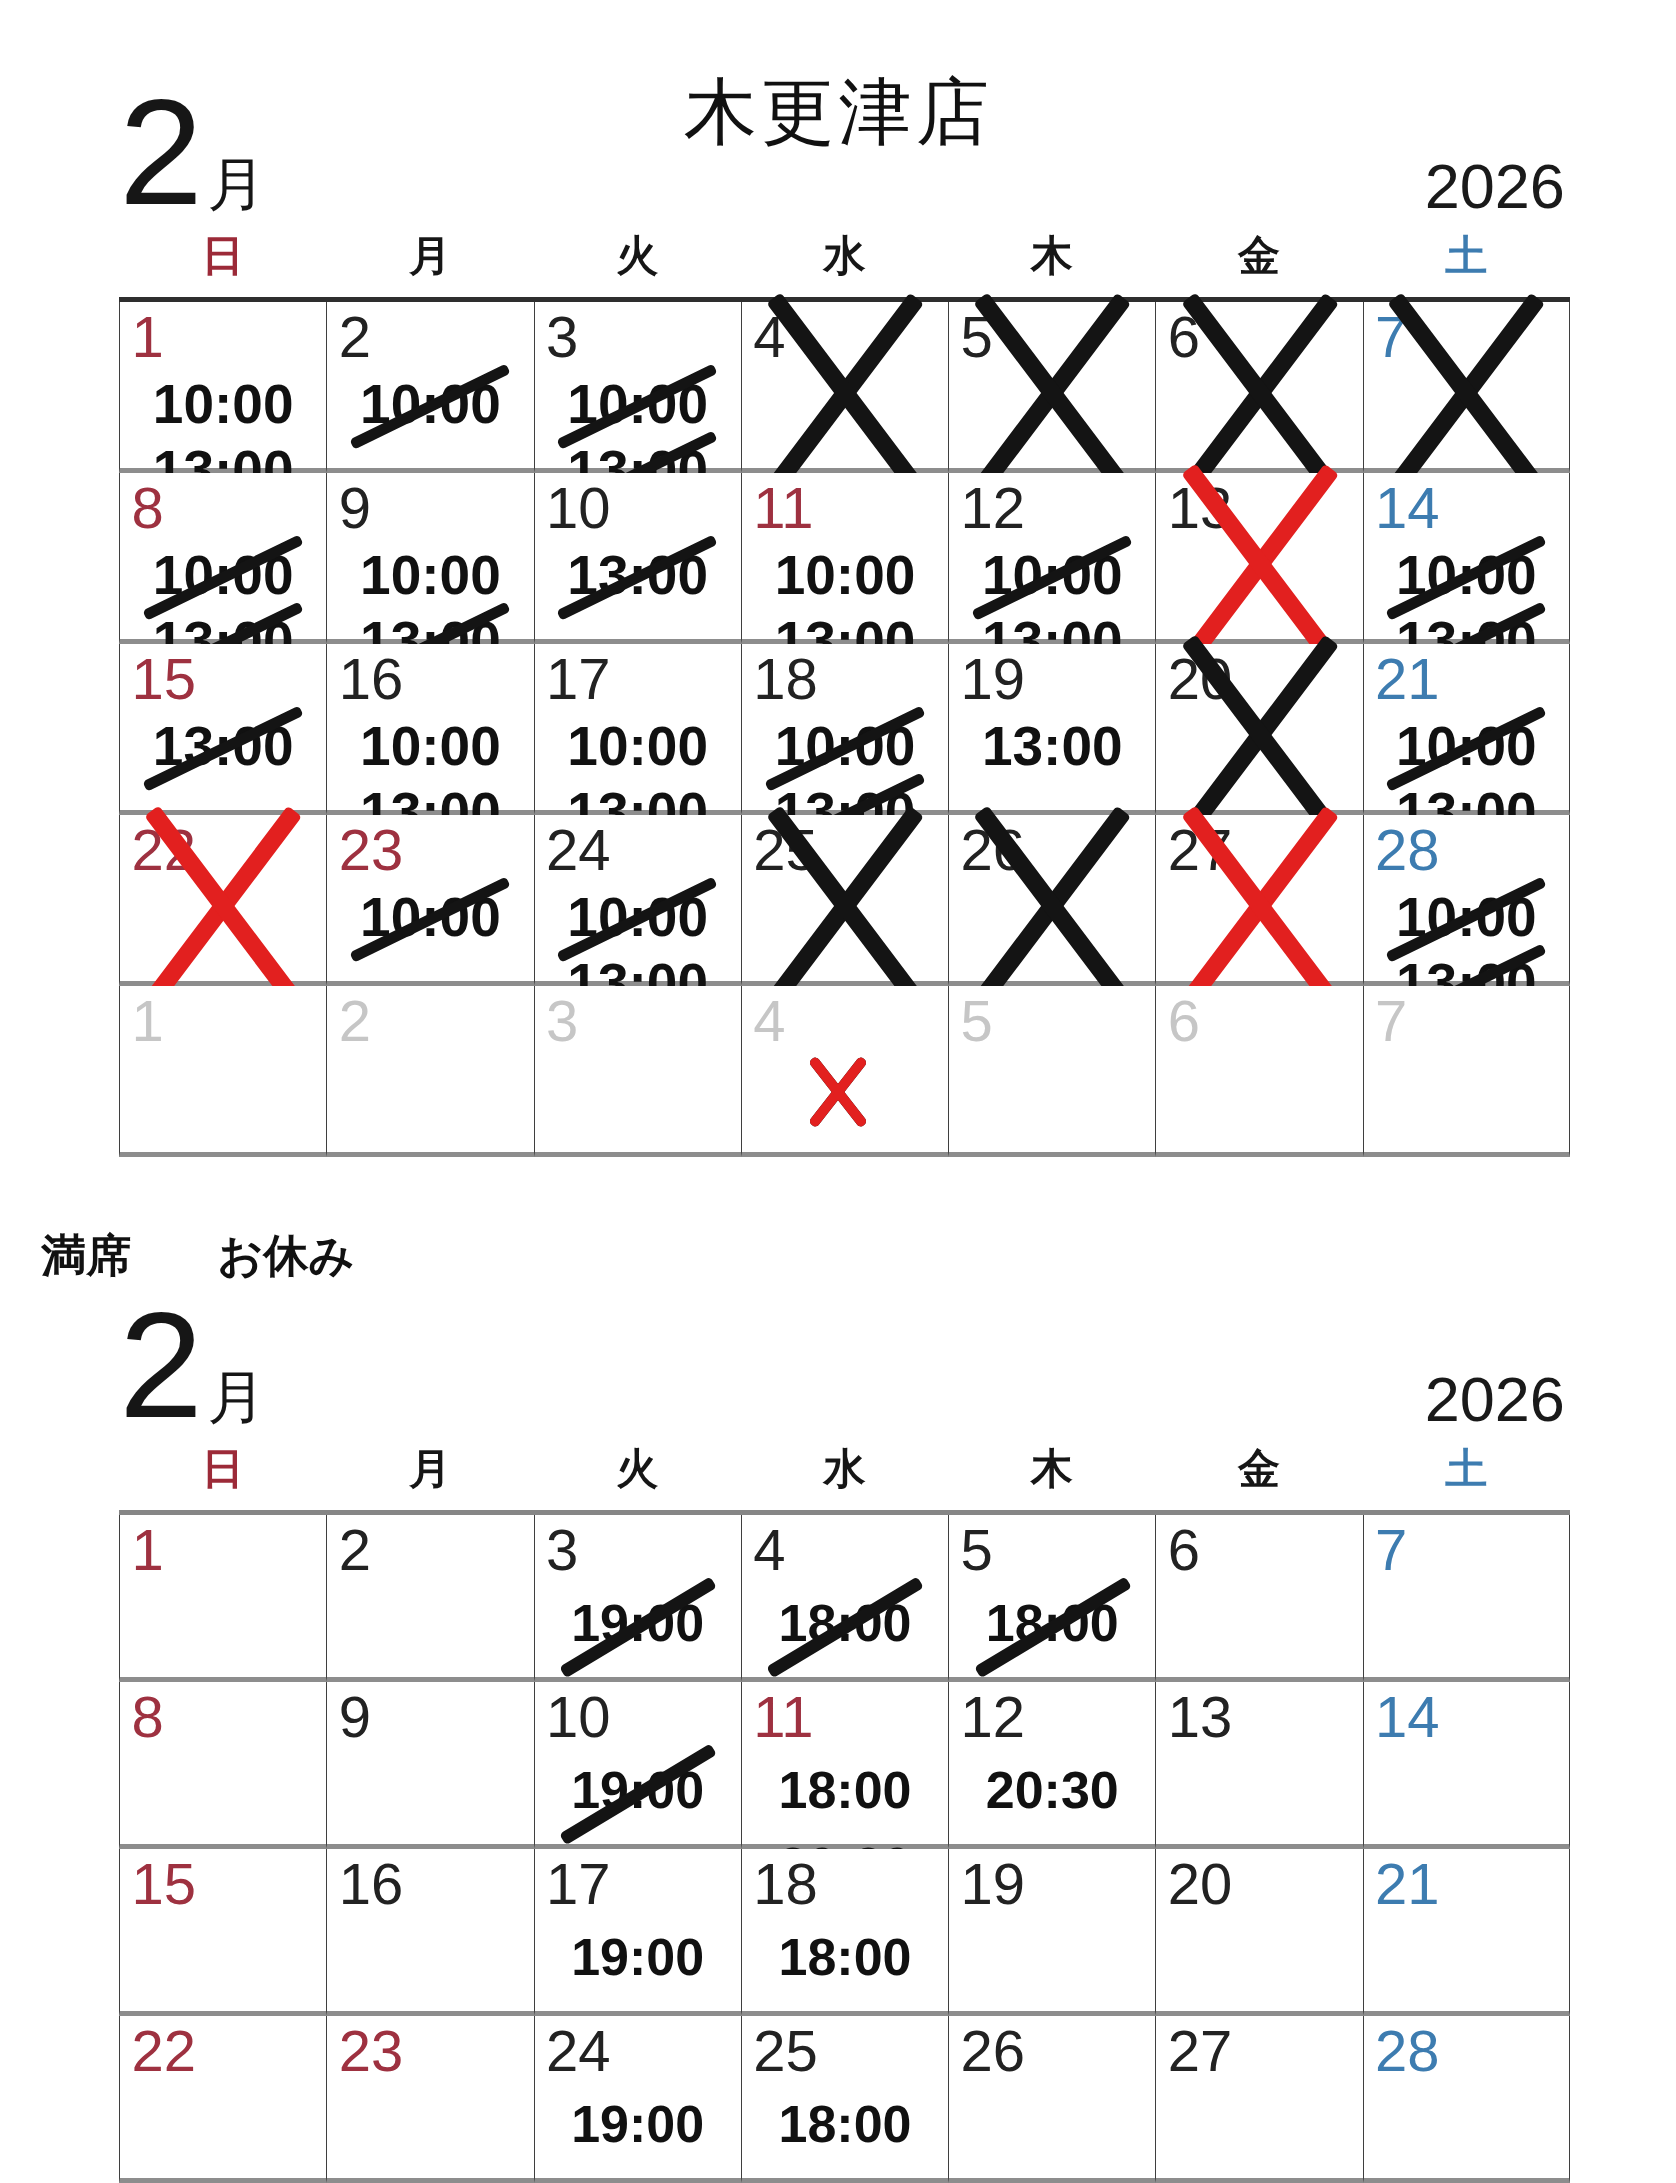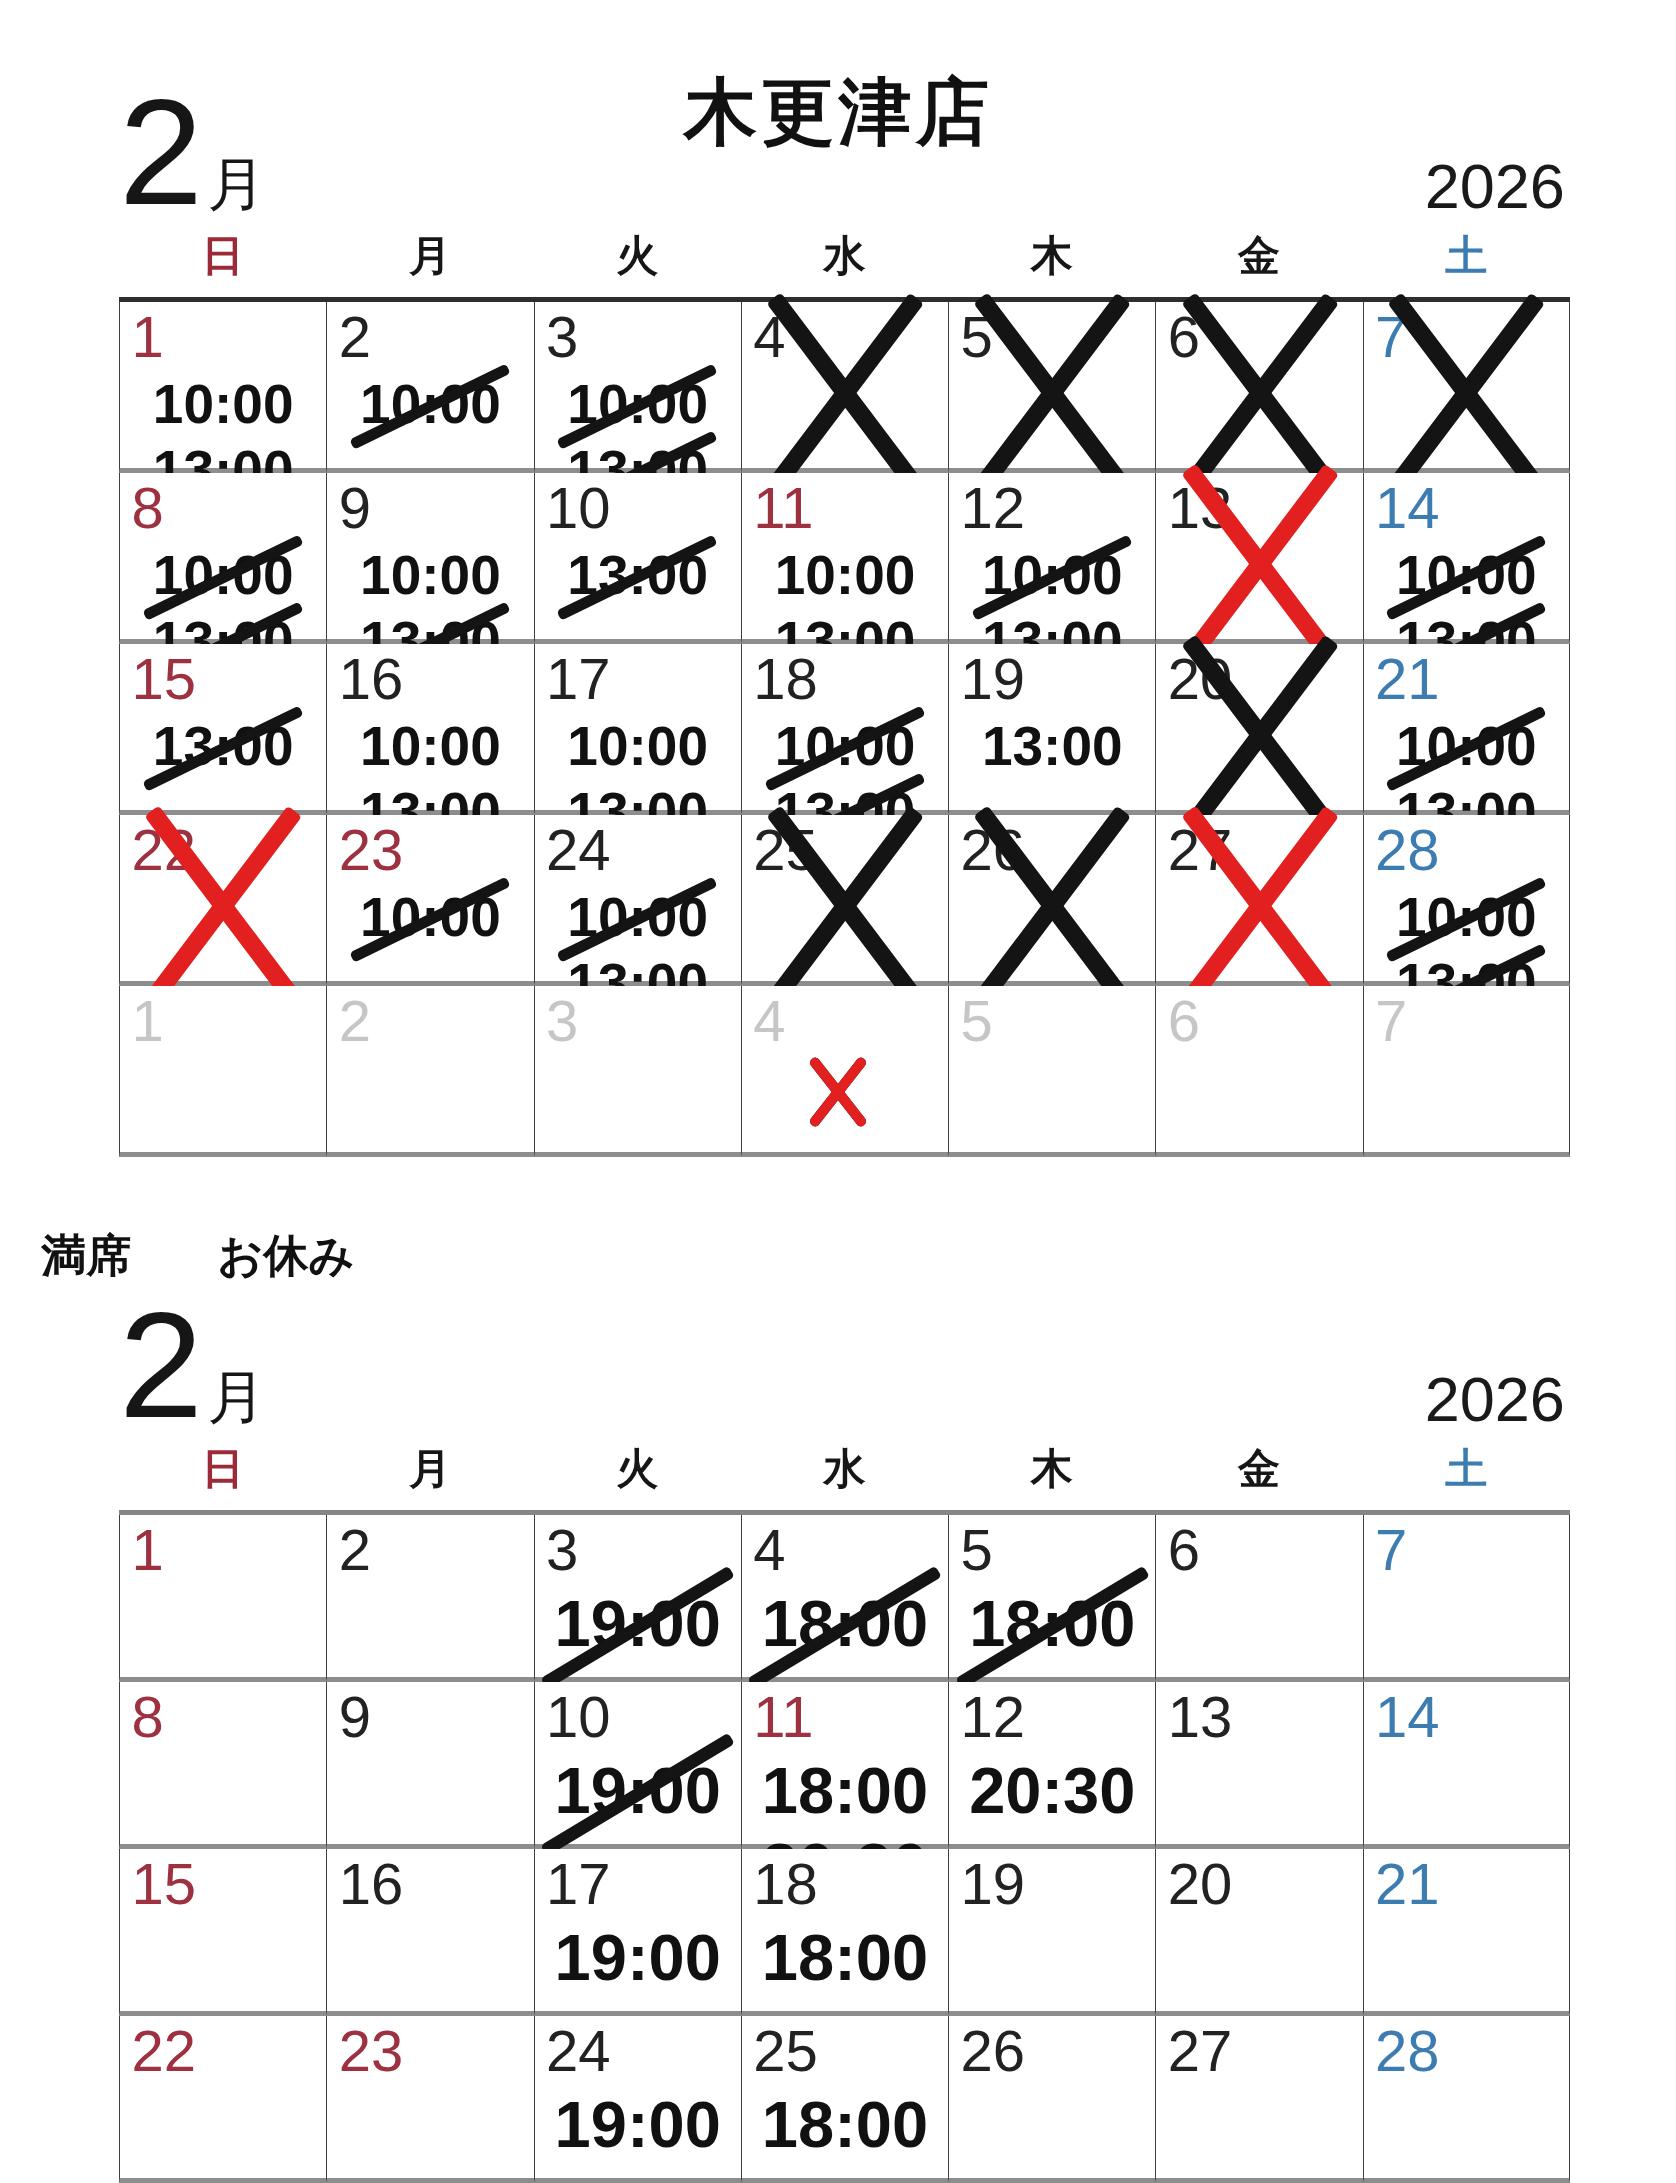--- a/index.html
+++ b/index.html
@@ -15,21 +15,21 @@
   .cal-section.first { margin-top: 52px; }
   .cal-section.second { margin-top: 21px; }
 
   
   .cal-header { position: relative; height: 245px; }
   .cal-section.second .cal-header { height: 231px; }
 
   .cal-title {
     position: absolute; top: 12.2px; left: 0; right: 12px;
     text-align: center;
-    font-size: 73px; font-weight: bold; letter-spacing: 4.4px;
+    font-size: 73px; font-weight: normal; letter-spacing: 4.4px;
     color: #111;
   }
   .month-block { position: absolute; left: 0; bottom: 73px; white-space: nowrap; }
   .month-num { font-size: 151px; font-weight: 400; line-height: 0.9; color: #161616; }
   .month-suffix { font-size: 58px; font-weight: 500; margin-left: 4.4px; color: #161616; }
   .year-label {
     position: absolute; right: 5.2px; bottom: 75px;
     font-size: 63px; font-weight: 400; color: #1a1a1a;
   }
   .weekday-row {
@@ -73,21 +73,21 @@
   .times { text-align: center; margin-top: 0.9px; }
   .time {
     display: block;
     width: max-content;
     margin: 2.6px auto 0;
     font-weight: bold;
     color: #111;
     position: relative;
   }
   .cal-0 .time { font-size: 55px; line-height: 64px; }
-  .cal-1 .time { font-size: 65px; line-height: 69px; margin-top: 7px; }
+  .cal-1 .time { font-size: 52px; line-height: 69px; margin-top: 7px; }
 
   .struck::after {
     content: "";
     position: absolute;
     left: -12%; right: -12%;
     top: 46%;
     height: 11px;
     background: #141414;
     border-radius: 4.4px;
     transform: rotate(-26deg);

